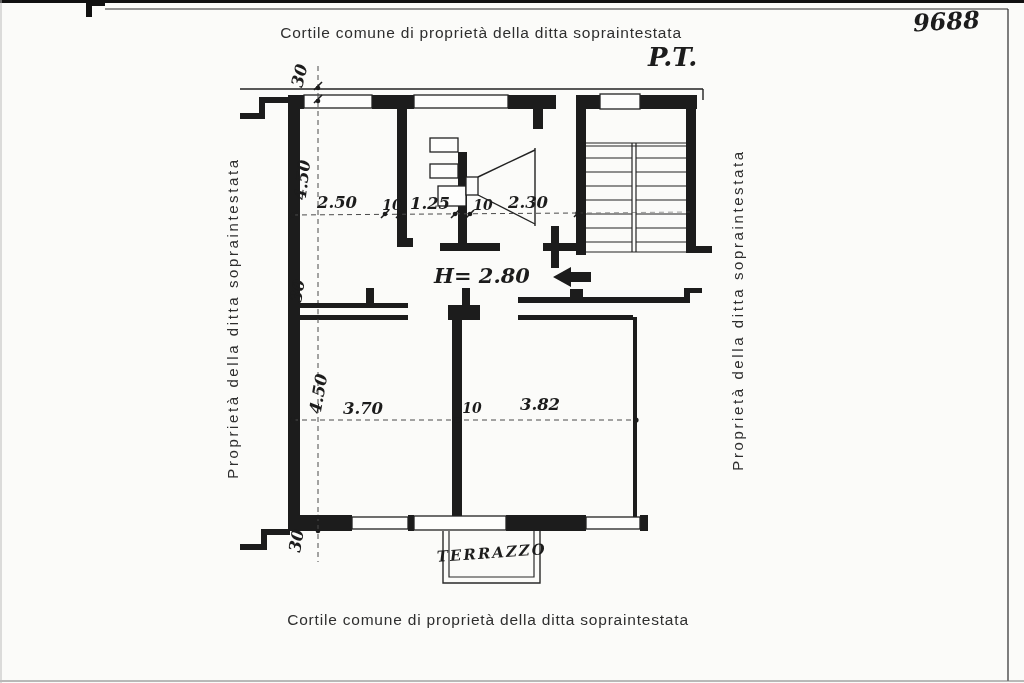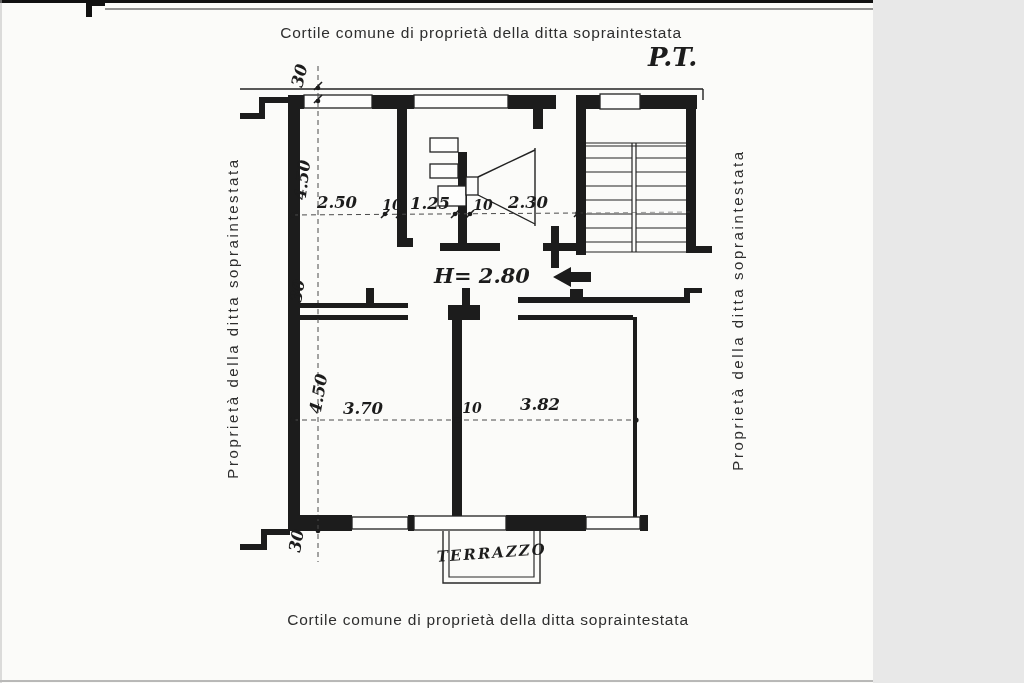--- a/index.html
+++ b/index.html
@@ -1,17 +1,17 @@
 <!DOCTYPE html>
 <html><head>
 <meta charset="utf-8">
 <style>
   html,body{margin:0;padding:0;background:#e8e8e8;}
   .page{
-    position:relative;width:873px;height:683px;background:#fbfbf9;
+    position:relative;width:1024px;height:683px;background:#fbfbf9;
     overflow:hidden;font-family:"Liberation Sans",sans-serif;
   }
   svg{position:absolute;left:0;top:0;}
   .caption{font-family:"Liberation Sans",sans-serif;font-size:15.5px;letter-spacing:.8px;fill:#2e2e2e;}
   .side-caption{font-family:"Liberation Sans",sans-serif;font-size:15px;letter-spacing:2.6px;fill:#2e2e2e;}
   .hand{font-family:"DejaVu Serif",serif;font-style:italic;font-weight:600;fill:#1c1c1c;}
   .dim{font-size:16.5px;}
   .dimsmall{font-size:14px;}
   .wall{fill:#1c1c1c;}
   .thinln{stroke:#222;stroke-width:1.4;fill:none;}

